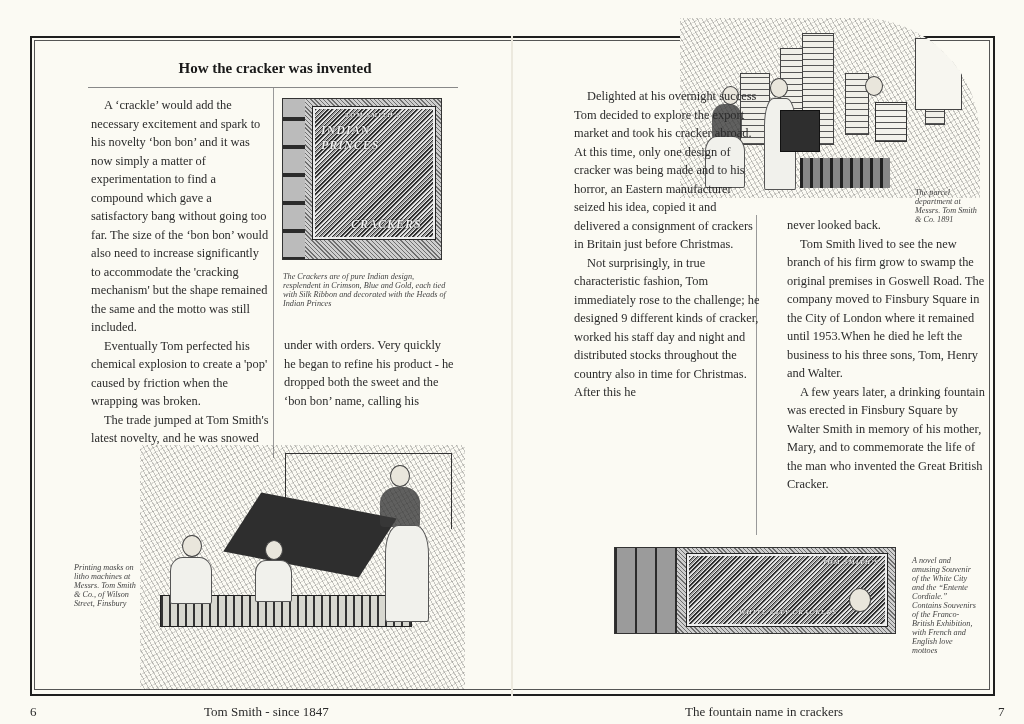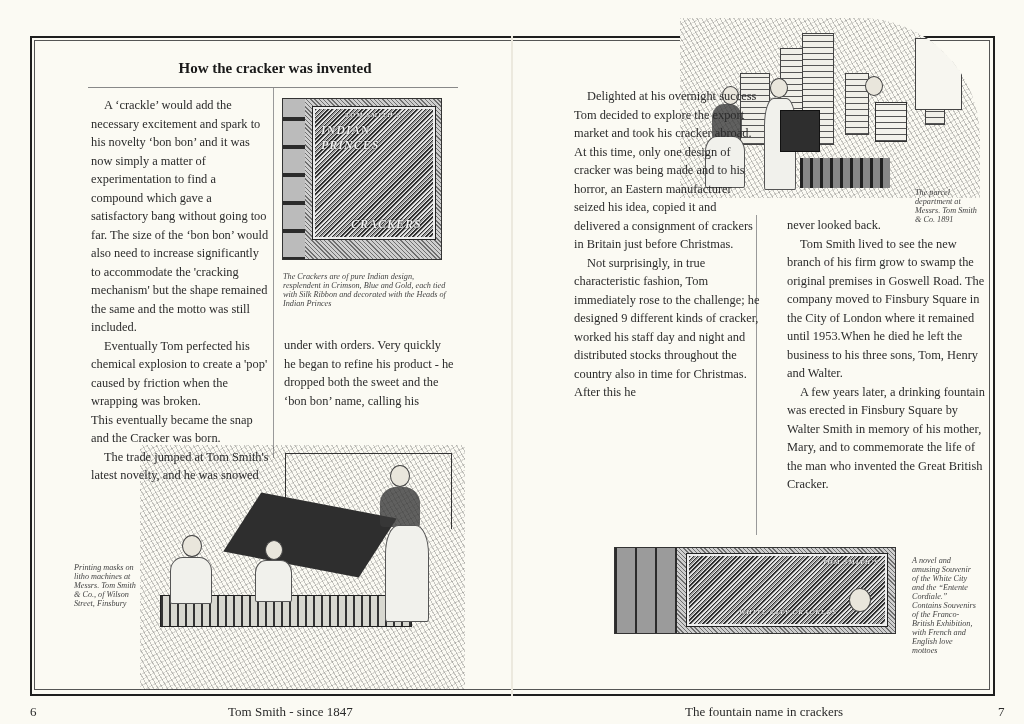--- a/index.html
+++ b/index.html
@@ -79,21 +79,20 @@
 <div class="frame-inner" id="right-inner"></div>
 <div class="spine"></div>
 
 <div class="title">How the cracker was invented</div>
 <div class="title-rule"></div>
 <div class="col-rule" style="left:273px; top:88px; height:370px;"></div>
 
 <div class="col" id="lp-col1" style="left:91px; top:96px; width:180px;">
     <p class="ind">A ‘crackle’ would add the necessary excitement and spark to his novelty ‘bon bon’ and it was now simply a matter of experimentation to find a compound which gave a satisfactory bang without going too far.  The size of the ‘bon bon’ would also need to increase significantly to accommodate the 'cracking mechanism' but the shape remained the same and the motto was still included.</p>
     <p class="ind">Eventually Tom perfected his chemical explosion to create a 'pop' caused by friction when the wrapping was broken.</p>
-    <p>This eventually became the snap and the Cracker was born.</p>
     <p class="ind">The trade jumped at Tom Smith's latest novelty, and he was snowed</p>
   </div>
 
 <div class="illus box-img" style="left:282px; top:98px; width:158px; height:160px;">
   <div style="position:absolute; left:0; top:0; width:22px; height:160px; background:repeating-linear-gradient(0deg,#2b2b2b 0 2px,#bbb 2px 26px,#2b2b2b 26px 28px);"></div>
   <div class="box-face" style="left:30px; top:8px; width:118px; height:128px;">
     <div class="box-label" style="left:30px; top:2px; font-size:7px;">TOM SMITH'S</div>
     <div class="box-label" style="left:6px; top:14px; font-size:12px; width:110px;">INDIAN PRINCES</div>
     <div class="box-label" style="left:36px; top:108px; font-size:12px;">CRACKERS</div>
   </div>
@@ -112,21 +111,21 @@
   <div class="apron" style="left:30px; top:112px; width:40px; height:45px;"></div>
   <div class="head" style="left:125px; top:95px; width:16px; height:18px;"></div>
   <div class="apron" style="left:115px; top:115px; width:35px; height:40px;"></div>
   <div class="head" style="left:250px; top:20px; width:18px; height:20px;"></div>
   <div class="figure-shape" style="left:240px; top:42px; width:40px; height:40px;"></div>
   <div class="apron" style="left:245px; top:80px; width:42px; height:95px;"></div>
 </div>
 <div class="caption" style="left:74px; top:563px; width:70px;">Printing masks on litho machines at Messrs. Tom Smith &amp; Co., of Wilson Street, Finsbury</div>
 
 <div class="footer" style="left:30px;">6</div>
-<div class="footer" style="left:228px;text-align:center;">Tom Smith - since 1847</div>
+<div class="footer" style="left:204px;text-align:center;">Tom Smith - since 1847</div>
 
 <div class="col-rule" style="left:756px; top:215px; height:320px;"></div>
 
 <div class="illus sketch" style="left:680px; top:18px; width:300px; height:180px; border-radius:0 120px 0 0; background-color:#fbfaf3;">
   <div class="stack" style="left:60px; top:55px; width:28px; height:70px;"></div>
   <div class="stack" style="left:100px; top:30px; width:22px; height:90px;"></div>
   <div class="stack" style="left:122px; top:15px; width:30px; height:110px;"></div>
   <div class="stack" style="left:165px; top:55px; width:22px; height:60px;"></div>
   <div class="stack" style="left:245px; top:45px; width:18px; height:60px;"></div>
   <div class="head" style="left:42px; top:68px; width:15px; height:17px;"></div>

